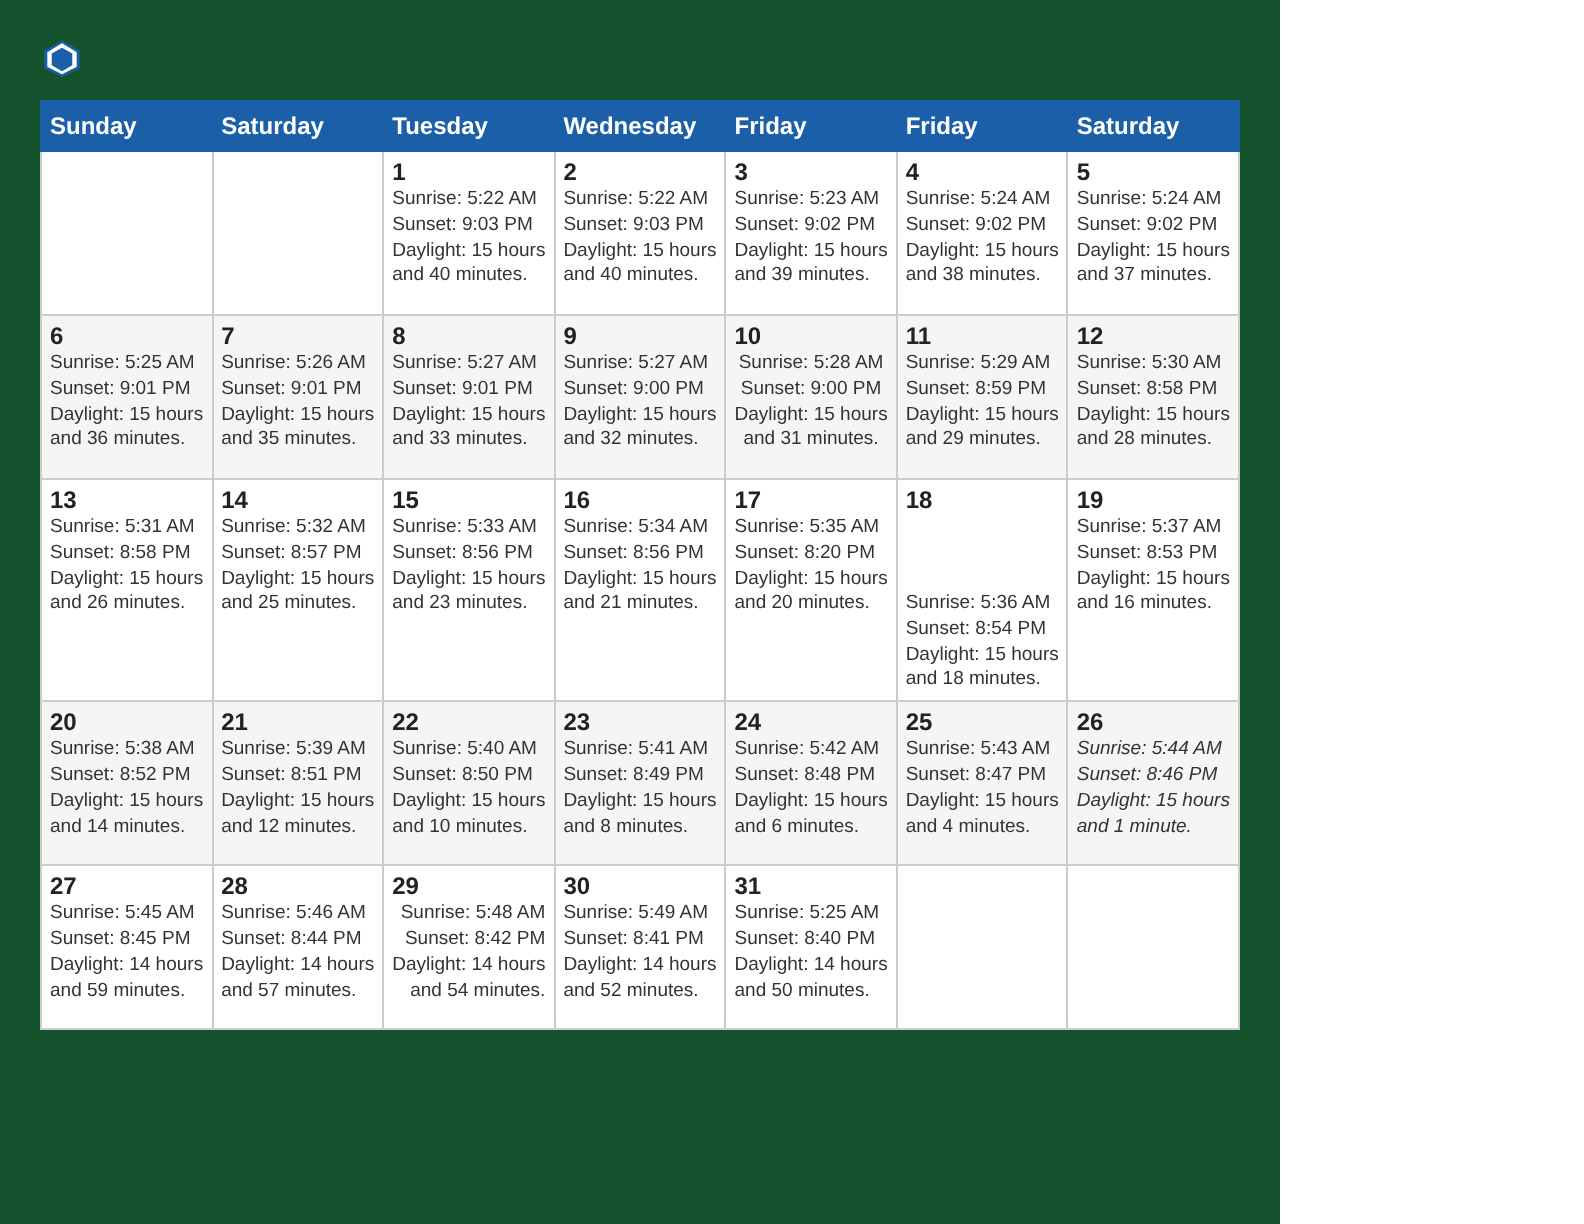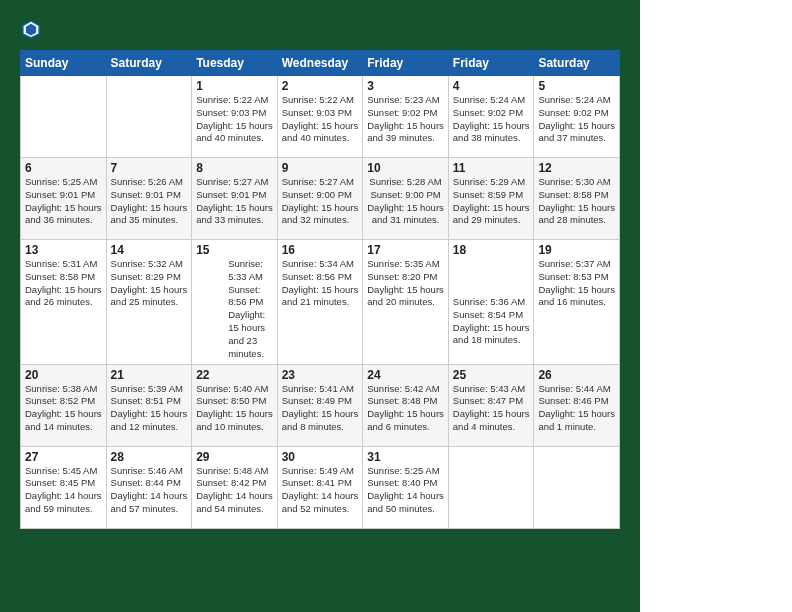--- a/index.html
+++ b/index.html
@@ -229,27 +229,27 @@
           <td>
             <span class="day-num">13</span>
             <div class="day-info" style="white-space: pre-line;">Sunrise: 5:31 AM
 Sunset: 8:58 PM
 Daylight: 15 hours
 and 26 minutes.</div>
           </td>
           <td>
             <span class="day-num">14</span>
             <div class="day-info" style="white-space: pre-line;">Sunrise: 5:32 AM
-Sunset: 8:29 PM
+Sunset: 8:57 PM
 Daylight: 15 hours
 and 25 minutes.</div>
           </td>
           <td>
             <span class="day-num">15</span>
-            <div class="day-info" style="white-space: pre-line; margin-left: 32px;">Sunrise: 5:33 AM
+            <div class="day-info" style="white-space: pre-line;">Sunrise: 5:33 AM
 Sunset: 8:56 PM
 Daylight: 15 hours
 and 23 minutes.</div>
           </td>
           <td>
             <span class="day-num">16</span>
             <div class="day-info" style="white-space: pre-line;">Sunrise: 5:34 AM
 Sunset: 8:56 PM
 Daylight: 15 hours
 and 21 minutes.</div>
@@ -314,21 +314,21 @@
           </td>
           <td>
             <span class="day-num">25</span>
             <div class="day-info" style="white-space: pre-line;">Sunrise: 5:43 AM
 Sunset: 8:47 PM
 Daylight: 15 hours
 and 4 minutes.</div>
           </td>
           <td>
             <span class="day-num">26</span>
-            <div class="day-info" style="white-space: pre-line;">Sunrise: 5:44 AM
+            <div class="day-info" style="white-space: pre-line; font-style: italic;">Sunrise: 5:44 AM
 Sunset: 8:46 PM
 Daylight: 15 hours
 and 1 minute.</div>
           </td>
         </tr>
         <tr>
           <td>
             <span class="day-num">27</span>
             <div class="day-info" style="white-space: pre-line;">Sunrise: 5:45 AM
 Sunset: 8:45 PM
@@ -337,21 +337,21 @@
           </td>
           <td>
             <span class="day-num">28</span>
             <div class="day-info" style="white-space: pre-line;">Sunrise: 5:46 AM
 Sunset: 8:44 PM
 Daylight: 14 hours
 and 57 minutes.</div>
           </td>
           <td>
             <span class="day-num">29</span>
-            <div class="day-info" style="white-space: pre-line;">Sunrise: 5:48 AM
+            <div class="day-info" style="white-space: pre-line; text-align: right;">Sunrise: 5:48 AM
 Sunset: 8:42 PM
 Daylight: 14 hours
 and 54 minutes.</div>
           </td>
           <td>
             <span class="day-num">30</span>
             <div class="day-info" style="white-space: pre-line;">Sunrise: 5:49 AM
 Sunset: 8:41 PM
 Daylight: 14 hours
 and 52 minutes.</div>

